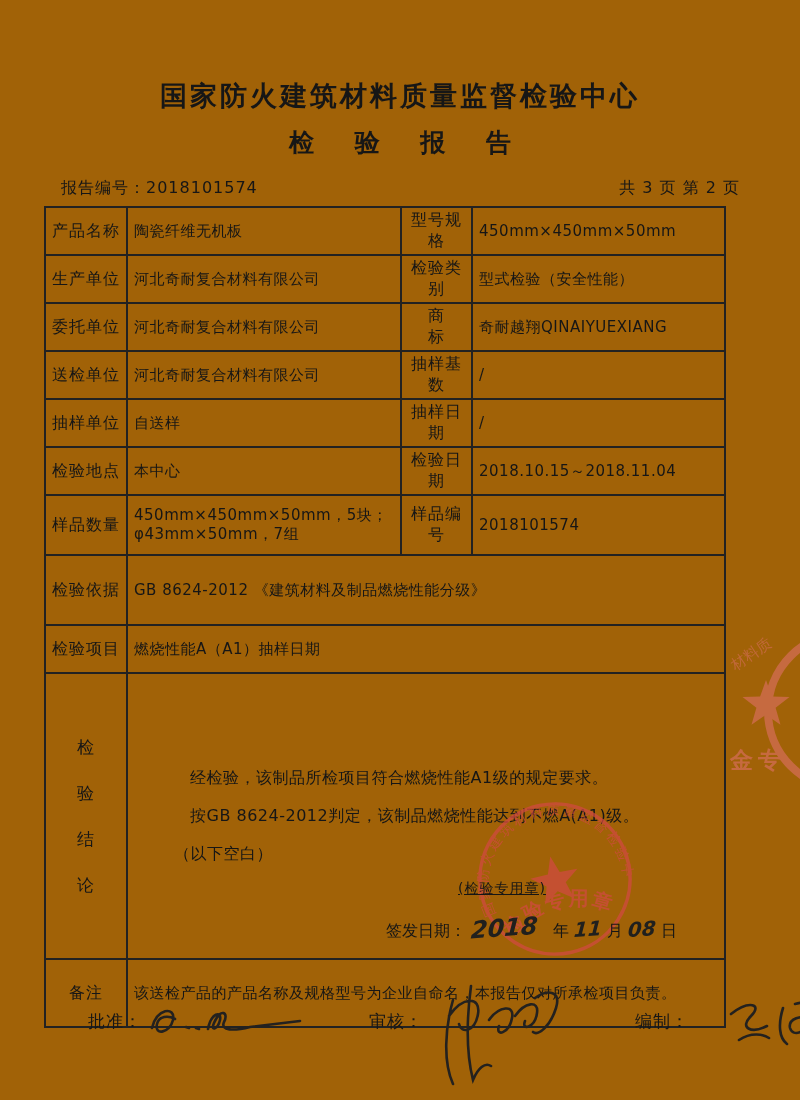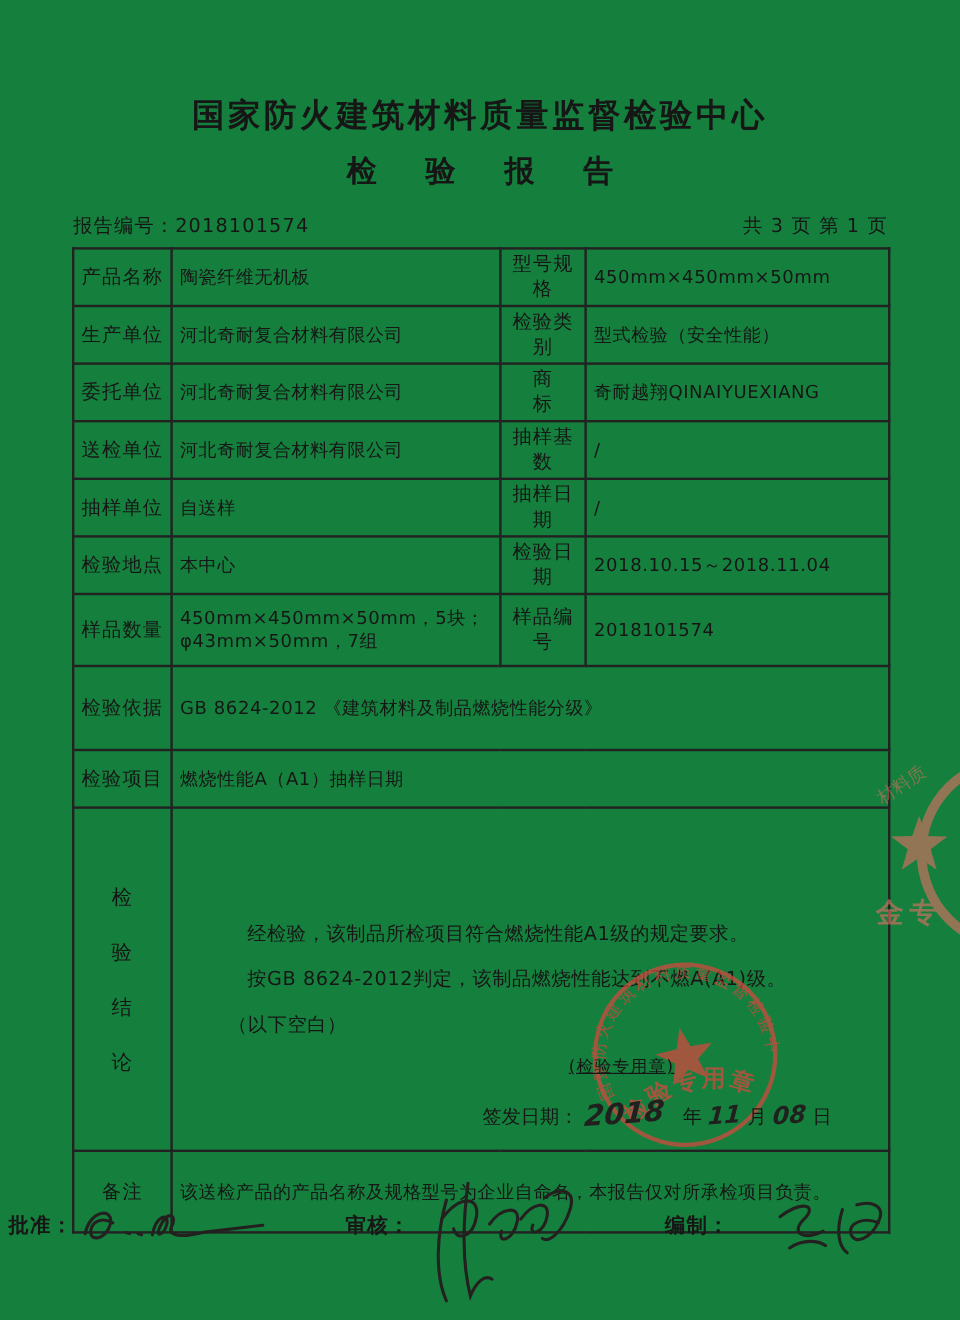--- a/index.html
+++ b/index.html
@@ -1,38 +1,38 @@
 <!DOCTYPE html>
 <html><head>
 <meta charset="utf-8">
 <style>
   html,body{margin:0;padding:0;background:#e9e9e7;}
   .page{
     position:relative; width:800px; height:1100px; margin:0 auto;
-    background:#15803d; color:#161616; overflow:hidden;
+    background:#a16207; color:#161616; overflow:hidden;
     font-family:"DejaVu Sans","Liberation Sans",sans-serif;
   }
   
   .org-title{
     position:absolute; top:78px; left:0; width:100%;
     text-align:center; font-size:27px; font-weight:bold; letter-spacing:3px;
   }
   .report-title{
     position:absolute; top:126px; left:0; width:100%;
     text-align:center; font-size:25px; font-weight:bold; letter-spacing:16px; text-indent:16px;
   }
   
   .meta-line{
     position:absolute; top:178px; left:61px; width:679px;
     display:flex; justify-content:space-between; align-items:flex-end;
     font-size:16px; letter-spacing:1px;
   }
   
   table.report{
-    position:absolute; top:206px; left:60px;
+    position:absolute; top:206px; left:44px;
     border-collapse:collapse; table-layout:fixed; width:680px;
     font-size:15px;
     padding-left:25px;
   }
   table.report td{
     border:2px solid #222; padding:2px 6px; vertical-align:middle;
     overflow:visible;
   }
   td.lab{ text-align:center; font-size:16px; letter-spacing:1px; padding:2px 2px; }
   td.val{ text-align:left; padding-left:9px; letter-spacing:0.5px; }
@@ -53,40 +53,40 @@
   .sign-line{ position:absolute; left:258px; top:240px; font-size:16px; white-space:nowrap; }
   .hand{ font-weight:bold; font-style:italic; font-size:24px; letter-spacing:0px; color:#20201e;
          display:inline-block; transform:rotate(-4deg) skewX(-8deg); }
   .hand.small{ font-size:20px; }
   .seal-main{ position:absolute; left:348px; top:126px; pointer-events:none; }
   
   .seal-edge{ position:absolute; top:616px; right:0; pointer-events:none; }
   
   .footer{
     position:absolute; top:998px; left:60px; width:690px;
-    display:flex; justify-content:flex-end; font-size:17px; letter-spacing:1px;font-weight:bold;
+    display:flex; justify-content:space-between; font-size:17px; letter-spacing:1px;
   }
   .sig-group{ display:flex; align-items:flex-start; }
   .sig-group .sig-label{ padding-top:12px; white-space:nowrap; }
   .g1{ margin-left:28px; }
   .g2{ margin-left:62px; }
   .g3{ margin-left:62px;gap:32px; }
   svg text{ font-family:"DejaVu Sans","Liberation Sans",sans-serif; }
 </style>
 </head>
 <body>
 
 <div class="page">
 
   <div class="org-title">国家防火建筑材料质量监督检验中心</div>
   <div class="report-title">检 验 报 告</div>
 
   <div class="meta-line">
     <span><span>报告编号：</span><span>2018101574</span></span>
-    <span>共 3 页 第 1 页</span>
+    <span>共 3 页 第 2 页</span>
   </div>
 
   <table class="report">
     <colgroup>
         <col style="width:82px">
         <col style="width:274px">
         <col style="width:71px">
         <col style="width:253px">
       </colgroup>
 

